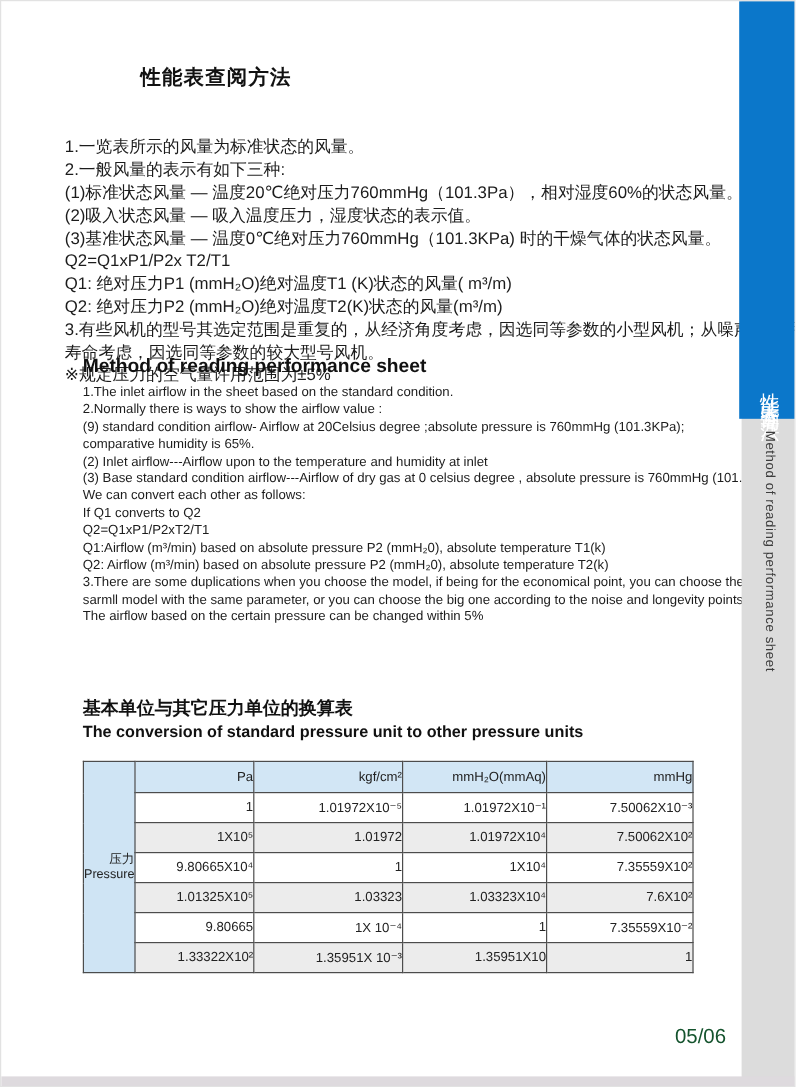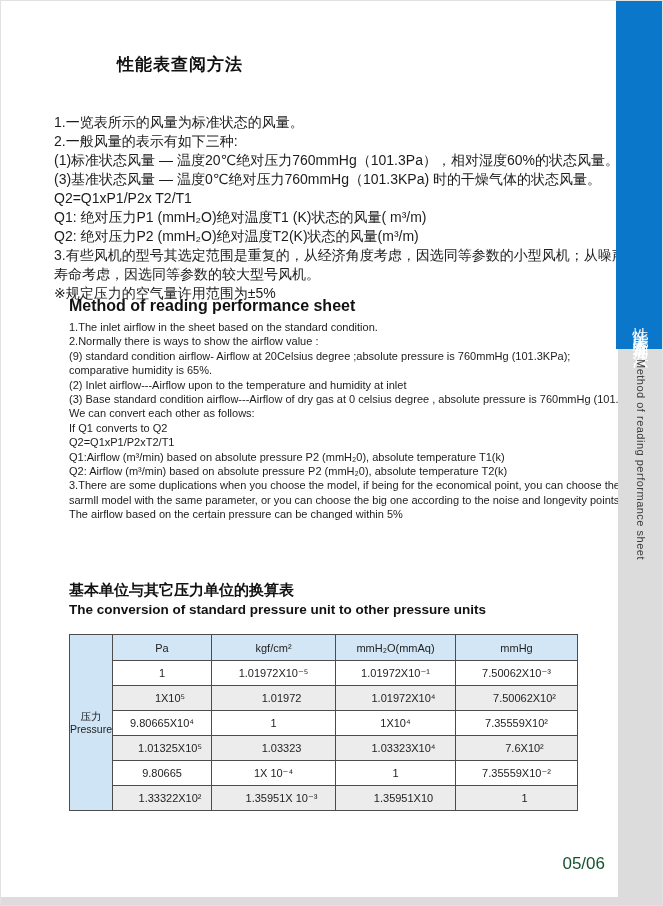--- a/index.html
+++ b/index.html
@@ -48,21 +48,21 @@
 
   
   table.conv {
     position: absolute; left: 68px; top: 633px;
     border-collapse: collapse;
     table-layout: fixed;
     font-size: 11px; color: #222;
   }
   table.conv th, table.conv td {
     border: 1px solid #4c4c4c;
-    text-align: center;
+    text-align: right;
     vertical-align: middle;
     padding: 0;
   }
   table.conv th { font-weight: normal; background: #d2e6f5; height: 26px; }
   table.conv td { height: 25px; background: #ffffff; }
   table.conv td.label-cell {
     background: #cfe4f4;
     width: 37px;
     font-size: 10.5px; line-height: 13px;
   }
@@ -115,20 +115,21 @@
 <body>
 
 <div class="page">
 
   <div class="cn-title">性能表查阅方法</div>
 
   <div class="cn-lines">
     <div>1.一览表所示的风量为标准状态的风量。</div>
     <div>2.一般风量的表示有如下三种:</div>
     <div>(1)标准状态风量 — 温度20℃绝对压力760mmHg（101.3Pa），相对湿度60%的状态风量。</div>
+    <div>(2)吸入状态风量 — 吸入温度压力，湿度状态的表示值。</div>
     <div>(3)基准状态风量 — 温度0℃绝对压力760mmHg（101.3KPa) 时的干燥气体的状态风量。</div>
     <div>Q2=Q1xP1/P2x T2/T1</div>
     <div>Q1: 绝对压力P1 (mmH₂O)绝对温度T1 (K)状态的风量( m³/m)</div>
     <div>Q2: 绝对压力P2 (mmH₂O)绝对温度T2(K)状态的风量(m³/m)</div>
     <div>3.有些风机的型号其选定范围是重复的，从经济角度考虑，因选同等参数的小型风机；从噪声和使用</div>
     <div>寿命考虑，因选同等参数的较大型号风机。</div>
     <div>※规定压力的空气量许用范围为±5%</div>
   </div>
 
   <div class="en-title">Method of reading performance sheet</div>

